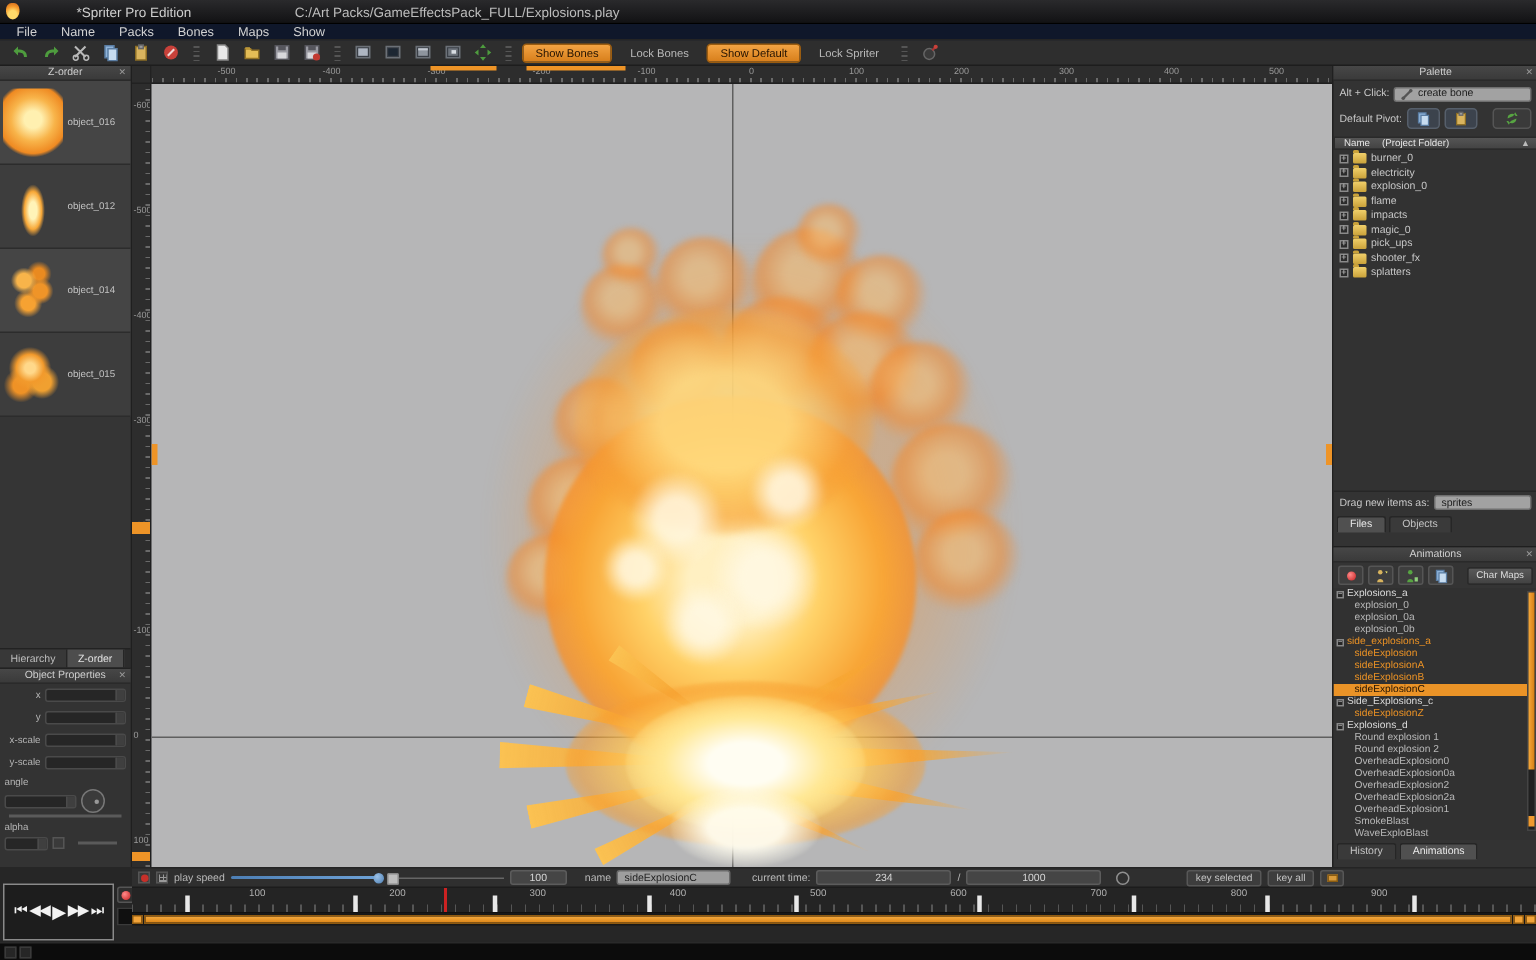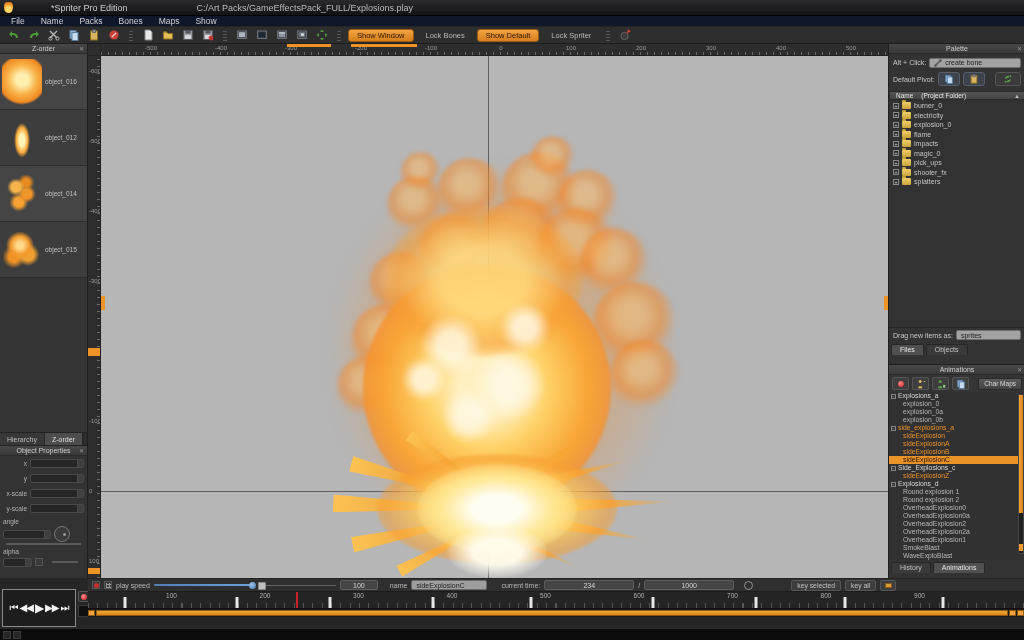--- a/index.html
+++ b/index.html
@@ -326,21 +326,21 @@
         <svg>
           <use href="#i-monitor4"></use>
         </svg>
       </div>
     <div class="tbtn">
         <svg>
           <use href="#i-expand"></use>
         </svg>
       </div>
     <div class="tbgrip"></div>
-    <div class="tbtn-txt tbtn-on">Show Window</div>
+    <div class="tbtn-txt tbtn-on">Show Bones</div>
     <div class="tbtn-txt">Lock Bones</div>
     <div class="tbtn-txt tbtn-on">Show Default</div>
     <div class="tbtn-txt">Lock Spriter</div>
     <div class="tbgrip"></div>
     <div class="tbtn">
         <svg>
           <use href="#i-bomb"></use>
         </svg>
       </div>
   </div>

